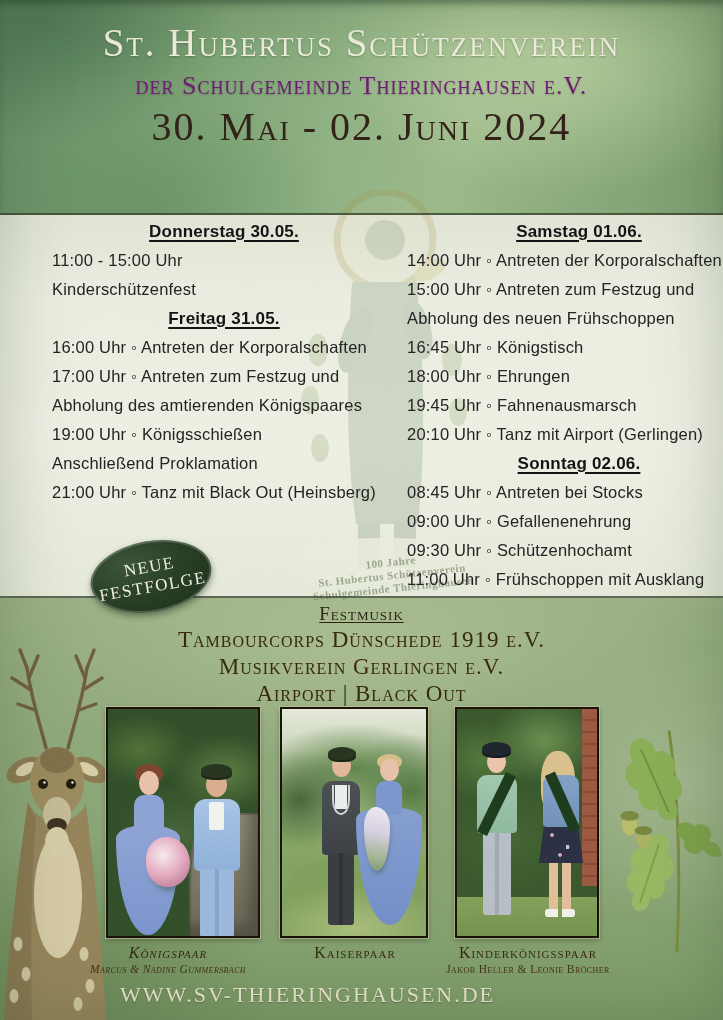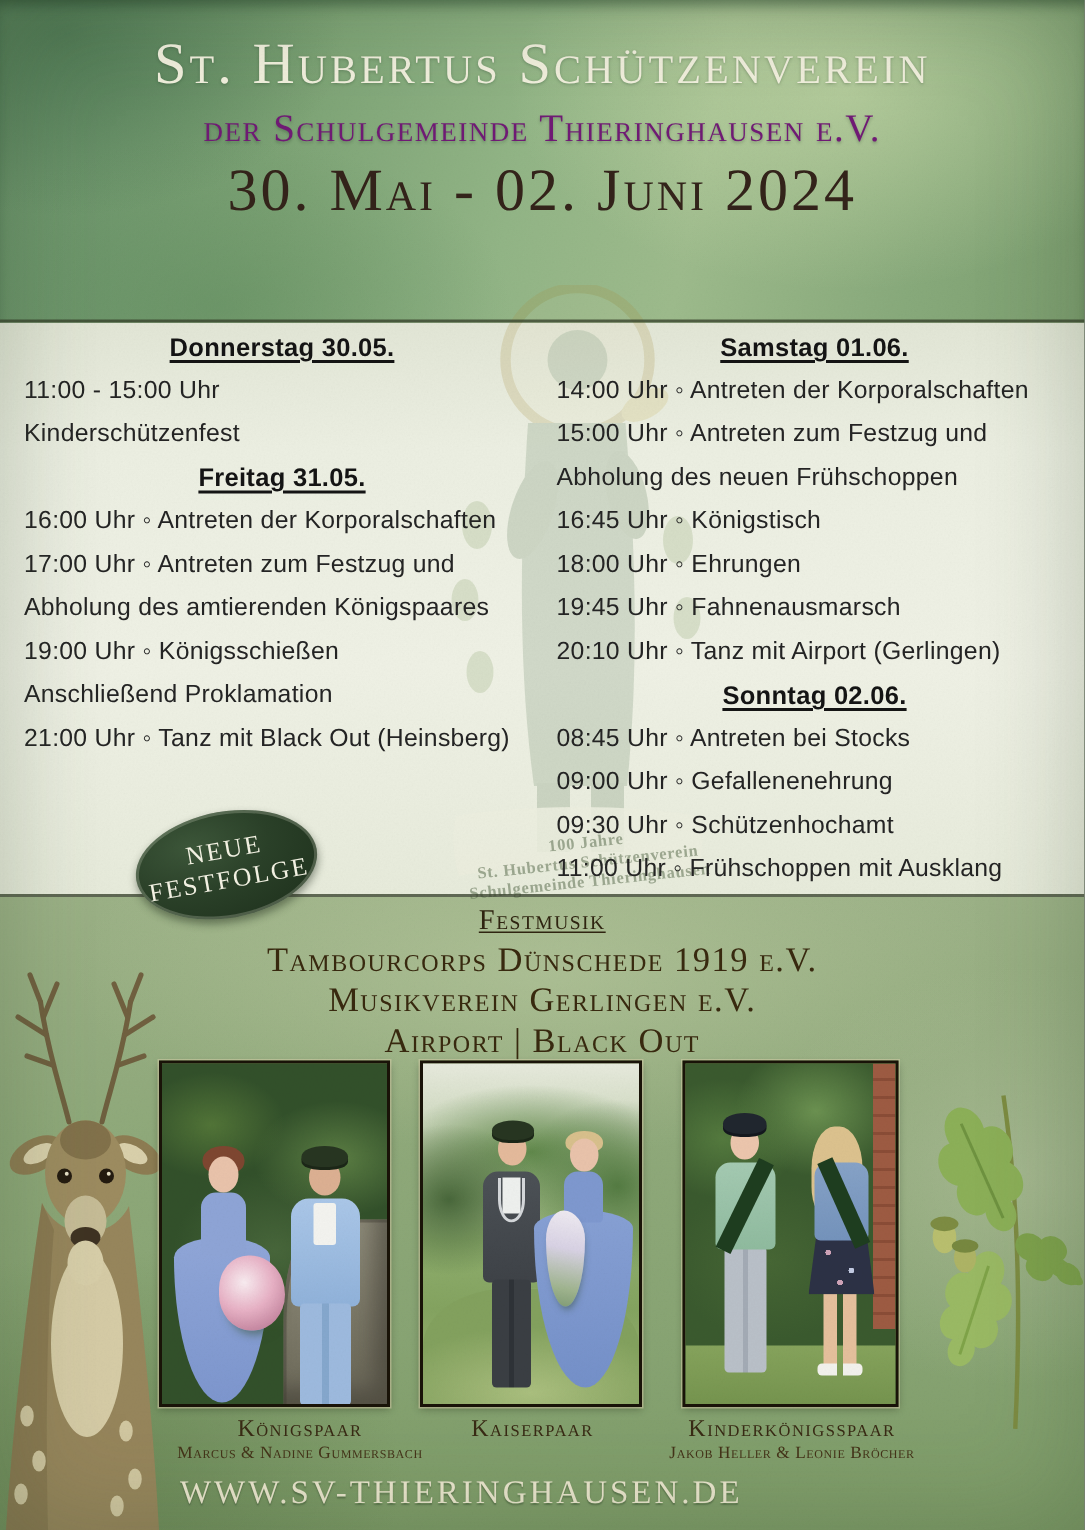--- a/index.html
+++ b/index.html
@@ -48,21 +48,21 @@
   
   .emblem{position:absolute;left:290px;top:190px;width:190px;height:412px;z-index:2;opacity:.20;pointer-events:none;}
   .wm-text{
     position:absolute;left:250px;top:556px;width:284px;z-index:2;opacity:.55;pointer-events:none;
     transform:rotate(-6deg);text-align:center;color:#5e7052;
     font-size:11px;line-height:13px;letter-spacing:.5px;font-weight:bold;
   }
 
   
   .col{position:absolute;top:217px;width:352px;z-index:3;
-       font-family:"Liberation Sans", sans-serif;font-size:16.5px;color:#242424;letter-spacing:.2px;}
+       font-family:"Liberation Sans", sans-serif;font-size:16.5px;color:#242424;letter-spacing:.2px;margin-left:36px;}
   .col-left{left:12px;} .col-right{left:367px;}
   .col .item-row{height:29px;line-height:29px;white-space:nowrap;padding-left:4px;}
   .col .day-row{height:29px;line-height:29px;text-align:center;font-weight:bold;font-size:17px;color:#141414;
        text-decoration:underline;text-underline-offset:3px;text-decoration-thickness:2px;}
 
   
   .badge{
     position:absolute;left:90px;top:541px;width:122px;height:71px;z-index:4;
     background:radial-gradient(ellipse at 32% 28%, #3c5639 0%, #2a4028 45%, #1d2f1b 100%);
     border-radius:50%;transform:rotate(-10deg);
@@ -167,21 +167,21 @@
       radial-gradient(circle 2px at 48% 80%, #cfa3b8 95%, transparent),#2c3145;
       clip-path:polygon(12% 0,88% 0,100% 100%,0 100%);}
   .s3-glegs{left:92px;top:152px;width:22px;height:50px;
       background:linear-gradient(90deg,#e5c09c 40%,transparent 40% 60%,#e5c09c 60%);}
   .s3-gshoes{left:88px;top:200px;width:30px;height:8px;border-radius:3px;
       background:linear-gradient(90deg,#f2f1ec 44%,transparent 44% 56%,#f2f1ec 56%);}
 
   
   .caption{position:absolute;top:943px;width:230px;text-align:center;z-index:3;
            font-variant:small-caps;color:#392b15;}
-  .cap1{left:85px;} .cap2{left:240px;} .cap3{left:413px;}
+  .cap1{left:53px;font-style:italic;} .cap2{left:240px;} .cap3{left:413px;}
   .cap-title{font-size:16px;line-height:19px;letter-spacing:1px;}
   .cap-names{font-size:11.5px;line-height:14px;letter-spacing:.4px;color:#443319;}
   .website{position:absolute;left:0;top:982px;width:615px;text-align:center;z-index:3;
            font-size:22px;letter-spacing:2px;color:#ece7cf;text-shadow:0 1px 1px rgba(40,60,35,.4);}
 
   
   .deer{position:absolute;left:-6px;top:644px;width:126px;height:376px;z-index:2;}
   .oak{position:absolute;left:608px;top:724px;width:118px;height:232px;z-index:2;}
 
   

